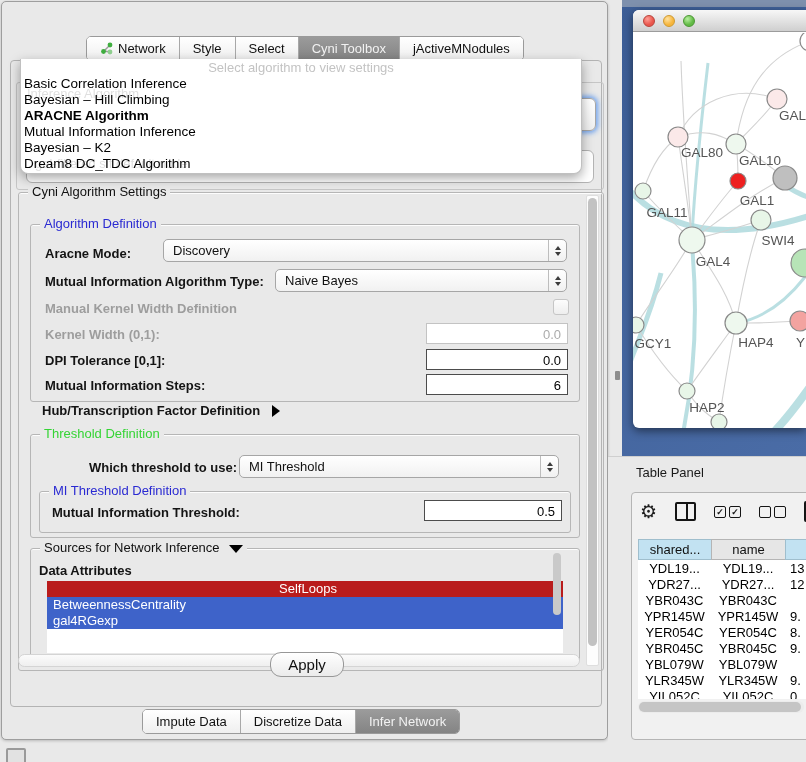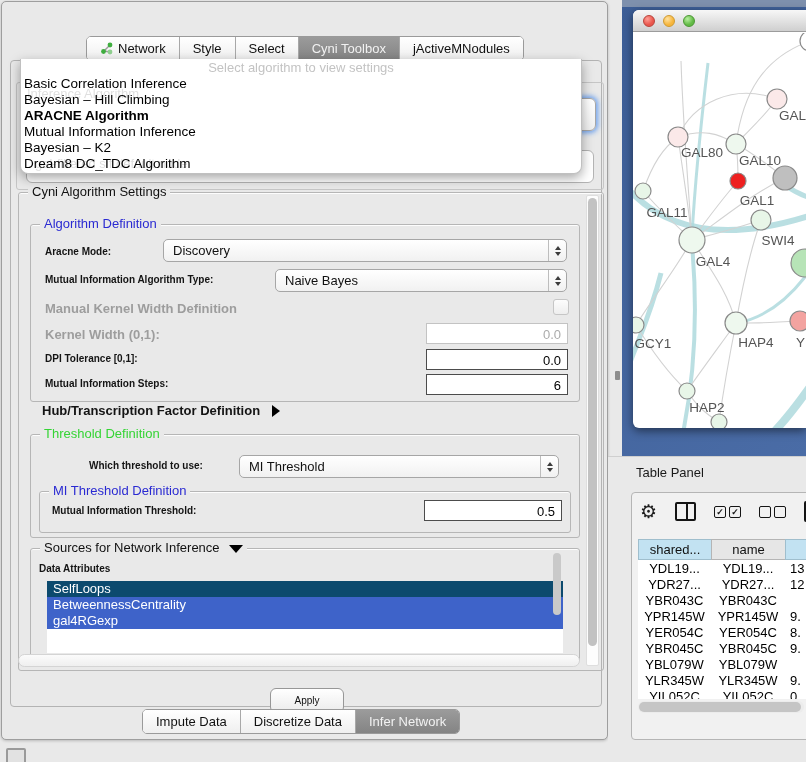--- a/index.html
+++ b/index.html
@@ -45,21 +45,21 @@
   .dd-prompt{height:16px;text-align:center;color:#c3c3c3;font-size:13px;padding-top:1px;}
   .dd-item{height:16px;line-height:16px;padding-left:3px;font-size:13.5px;color:#000;}
   .dd-item.bold{font-weight:bold;}
   .ghost-txt{position:absolute;font-size:13px;color:rgba(110,110,110,.22);z-index:0;}
 
   
   .group{position:absolute;border:1px solid #b6b6b6;border-radius:3px;
          box-shadow:inset 0 1px 0 #fdfdfd;}
   .grouplab{position:absolute;top:-9px;left:9px;background:#e9e9e9;padding:0 4px;font-size:13px;}
   .lab-blue{color:#2a2ad2;} .lab-green{color:#35d435;}
-  .blab{font-size:10px;font-weight:bold;color:#141414;position:absolute;}
+  .blab{font-size:13px;font-weight:bold;color:#141414;position:absolute;}
   .glab{font-size:13px;font-weight:bold;color:#9d9d9d;position:absolute;}
 
   .combo{position:absolute;display:flex;align-items:center;height:23px;box-sizing:border-box;
          border:1px solid #a6a6a6;border-radius:5px;background:linear-gradient(#ffffff,#f1f1f1);
          font-size:13px;}
   .combo .ctext{flex:1;padding-left:9px;color:#111;}
   .combo .carr{width:17px;align-self:stretch;border-left:1px solid #bdbdbd;display:flex;
                flex-direction:column;align-items:center;justify-content:center;gap:2px;}
   .tri-up{width:0;height:0;border-left:3.5px solid transparent;border-right:3.5px solid transparent;
           border-bottom:4.5px solid #3c3c3c;}
@@ -83,22 +83,22 @@
   .src-list{position:absolute;left:16px;top:32px;width:516px;height:72px;background:#fff;overflow:hidden;}
   .src-item{height:16px;line-height:16px;font-size:13px;padding-left:6px;color:#fff;background:#3e63c9;}
   .list-vscroll{position:absolute;right:2px;top:4px;width:8px;height:62px;background:#c9c9c9;border-radius:4px;}
 
   .vscroll{left:584px;top:193px;width:13px;height:471px;background:#fdfdfd;border:1px solid #dedede;
            box-sizing:border-box;border-radius:2px;}
   .vthumb{position:absolute;left:1px;top:2px;width:9px;height:448px;background:#c2c2c2;border-radius:5px;}
   .hscroll{left:16px;top:652px;width:562px;height:13px;background:linear-gradient(#fbfbfb,#efefef);
            border:1px solid #d4d4d4;border-radius:7px;box-sizing:border-box;}
 
-  .apply{left:268px;top:686px;width:72px;height:23px;border:1px solid #979797;border-radius:6px;
-         background:linear-gradient(#ffffff,#ebebeb);font-size:10px;display:flex;align-items:center;
+  .apply{left:268px;top:650px;width:72px;height:23px;border:1px solid #979797;border-radius:11px;
+         background:linear-gradient(#ffffff,#ebebeb);font-size:15px;display:flex;align-items:center;
          justify-content:center;color:#111;}
   .corner-ic{left:6px;top:748px;width:16px;height:18px;border:2px solid #9a9a9a;background:#e2e2e2;border-radius:2px;}
 
   
   .blue-panel{left:622px;top:0;width:184px;height:456px;background:linear-gradient(135deg,#3c5d96,#4a6ca6);}
   .blue-top{left:622px;top:0;width:184px;height:7px;background:#7e90ad;}
   .net-window{left:633px;top:10px;width:173px;height:418px;background:#fff;border-radius:6px 0 0 6px;
               box-shadow:0 3px 10px rgba(0,0,0,.5);}
   .net-titlebar{position:absolute;left:0;top:0;right:0;height:22px;border-radius:6px 0 0 0;
                 background:linear-gradient(#f7f7f7,#cfcfcf);border-bottom:1px solid #9c9c9c;
@@ -256,21 +256,21 @@
       </div>
     </div>
 
     <div class="group" style="left:28px;top:546px;width:548px;height:112px;">
       <span class="grouplab">
         <span>Sources for Network Inference</span>
         <span class="tri-down-b"></span>
       </span>
       <span class="blab" style="left:8px;top:14px;">Data Attributes</span>
       <div class="src-list">
-          <div class="src-item" style="background: #0c4a6e;">SelfLoops</div>
+          <div class="src-item" style="background: #b91c1c; text-align: center;">SelfLoops</div>
           <div class="src-item" style="background: rgb(62, 99, 201);">BetweennessCentrality</div>
           <div class="src-item" style="background: rgb(62, 99, 201);">gal4RGexp</div>
         </div>
       <div class="list-vscroll" style="right:18px;"></div>
     </div>
 
     <div class="abs vscroll">
       <span class="vthumb"></span>
     </div>
     <div class="abs hscroll"></div>

